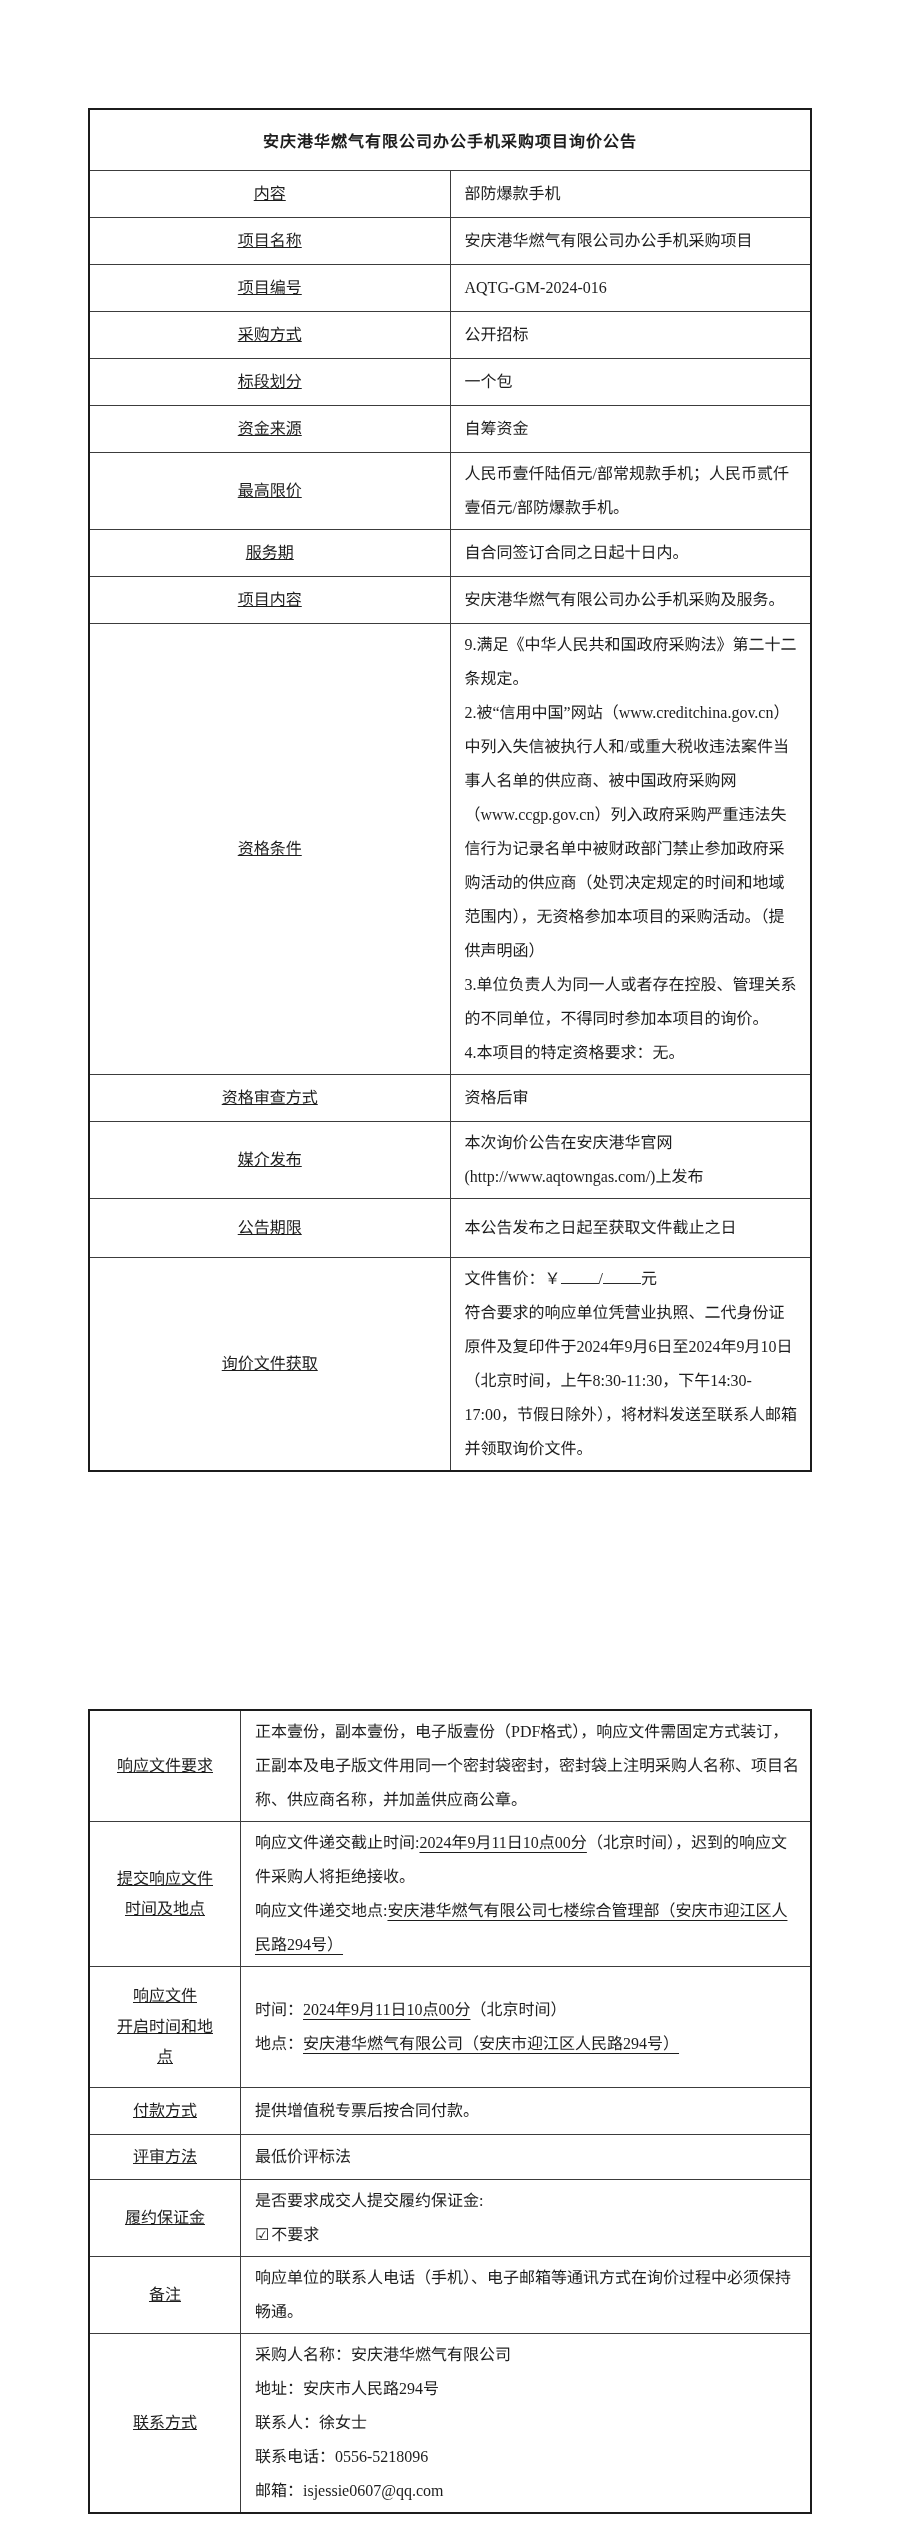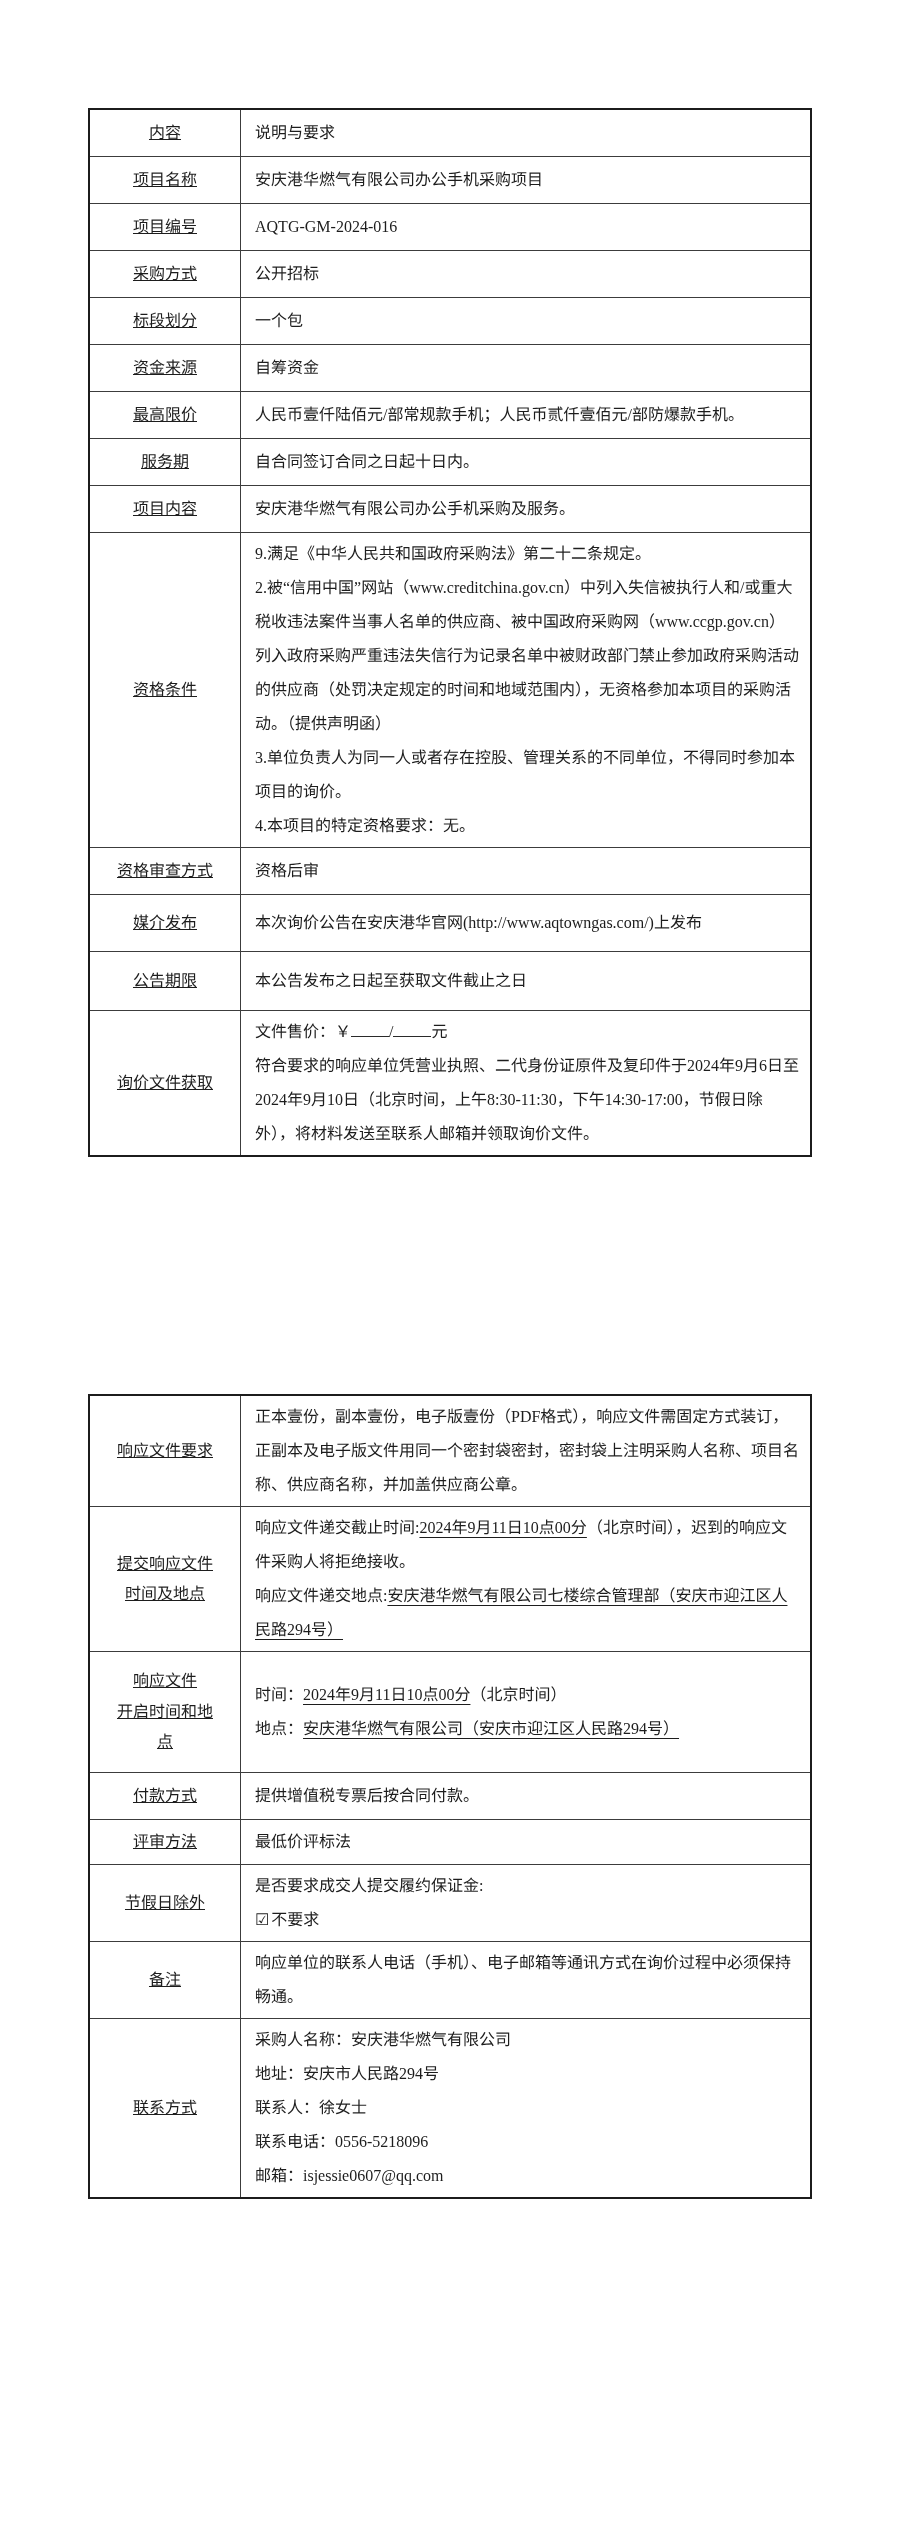--- a/index.html
+++ b/index.html
@@ -50,23 +50,26 @@
     display:inline-block;width:38px;height:1.05em;
     border-bottom:1px solid #2a2a2a;vertical-align:baseline;
   }
   .chk{display:inline-block;margin-right:2px;}
 </style>
 </head>
 <body>
 
 <table id="table1" class="doc-table">
   <tbody>
+    <tr class="h-title">
+      <td colspan="2" class="title-cell">安庆港华燃气有限公司办公手机采购项目询价公告</td>
+    </tr>
     <tr class="h-std">
       <td class="lbl">内容</td>
-      <td class="val hdr">说明与要求</td>
+      <td class="val hdr">部防爆款手机</td>
     </tr>
     <tr class="h-std">
       <td class="lbl">项目名称</td>
       <td class="val">安庆港华燃气有限公司办公手机采购项目</td>
     </tr>
     <tr class="h-std">
       <td class="lbl">项目编号</td>
       <td class="val">AQTG-GM-2024-016</td>
     </tr>
     <tr class="h-std">
@@ -159,21 +162,21 @@
     </tr>
     <tr class="h-pay">
       <td class="lbl">付款方式</td>
       <td class="val">提供增值税专票后按合同付款。</td>
     </tr>
     <tr class="h-eval">
       <td class="lbl">评审方法</td>
       <td class="val">最低价评标法</td>
     </tr>
     <tr>
-      <td class="lbl">节假日除外</td>
+      <td class="lbl">履约保证金</td>
       <td class="val pad-v">
         <p class="ln">是否要求成交人提交履约保证金:</p>
         <p class="ln">
           <span class="chk">☑</span><span>不要求</span>
         </p>
       </td>
     </tr>
     <tr>
       <td class="lbl">备注</td>
       <td class="val pad-v">响应单位的联系人电话（手机）、电子邮箱等通讯方式在询价过程中必须保持畅通。</td>

